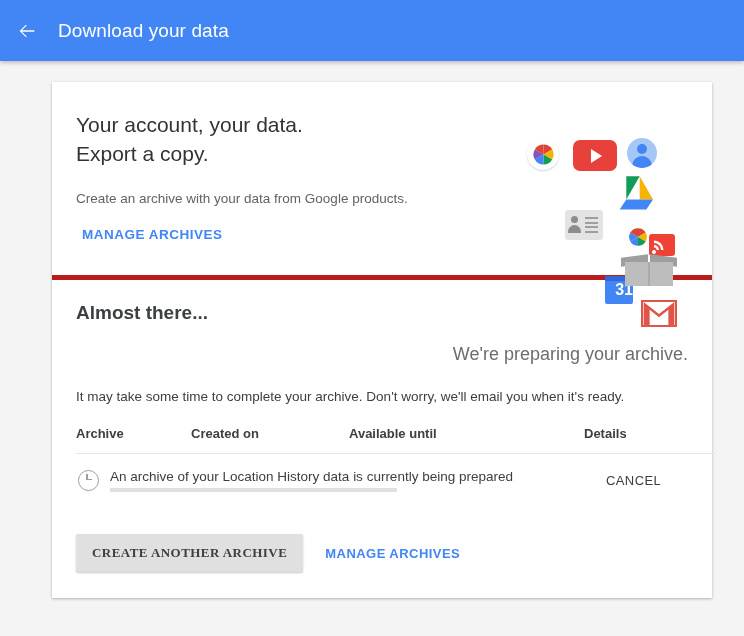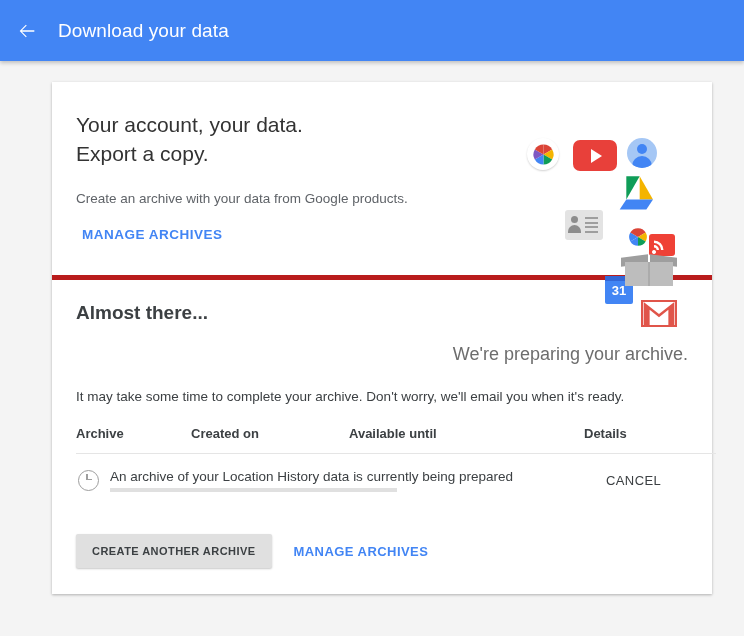--- a/index.html
+++ b/index.html
@@ -167,23 +167,23 @@
     background: #9e9e9e; margin-bottom: 2.5px;
   }
 
   
   .cal-ic {
     width: 28px; height: 28px;
     background: #4285f4;
     border-radius: 2px;
     position: relative;
     color: #fff;
-    font-size: 13px;
+    font-size: 16px;
     font-weight: bold;
-    display: flex; align-items: center; justify-content: center;
+    display: flex; align-items: center; justify-content: flex-end;
     font-family: "Liberation Sans", sans-serif;
   }
   .cal-ic:before {
     content: "";
     position: absolute; left: 0; top: 0; right: 0; height: 5px;
     background: #3367d6;
   }
 
   
   .gm-ic {
@@ -340,25 +340,25 @@
   .actions {
     margin-top: 30px;
     display: flex;
     align-items: center;
   }
   .btn-raised {
     background: #e0e0e0;
     border: none;
     border-radius: 2px;
     padding: 11px 16px;
-    font-size: 11px;
+    font-size: 13px;
     font-weight: bold;
     letter-spacing: .45px;
     color: #3c4043;
-    font-family: Liberation Sans, sans-serif;
+    font-family: Liberation Serif, serif;
     box-shadow: 0 1px 2px rgba(0,0,0,0.22);
     cursor: pointer;
   }
   .btn-flat {
     margin-left: 22px;
     font-size: 13px;
     font-weight: bold;
     letter-spacing: .45px;
     color: #4285f4;
     text-decoration: none;

